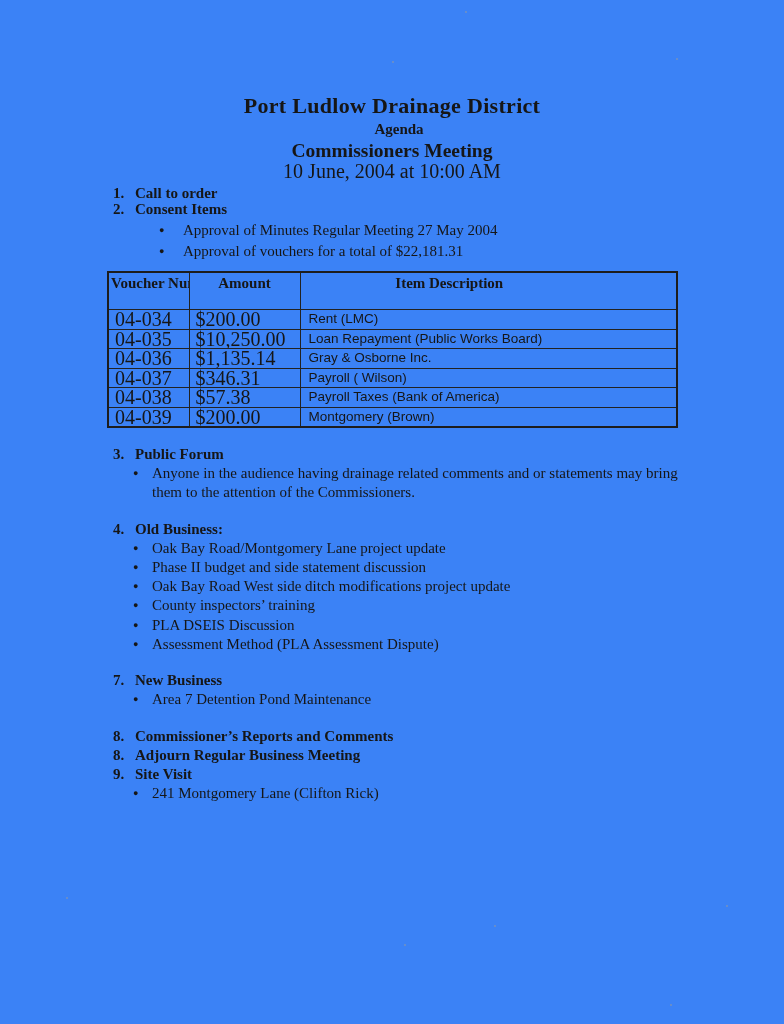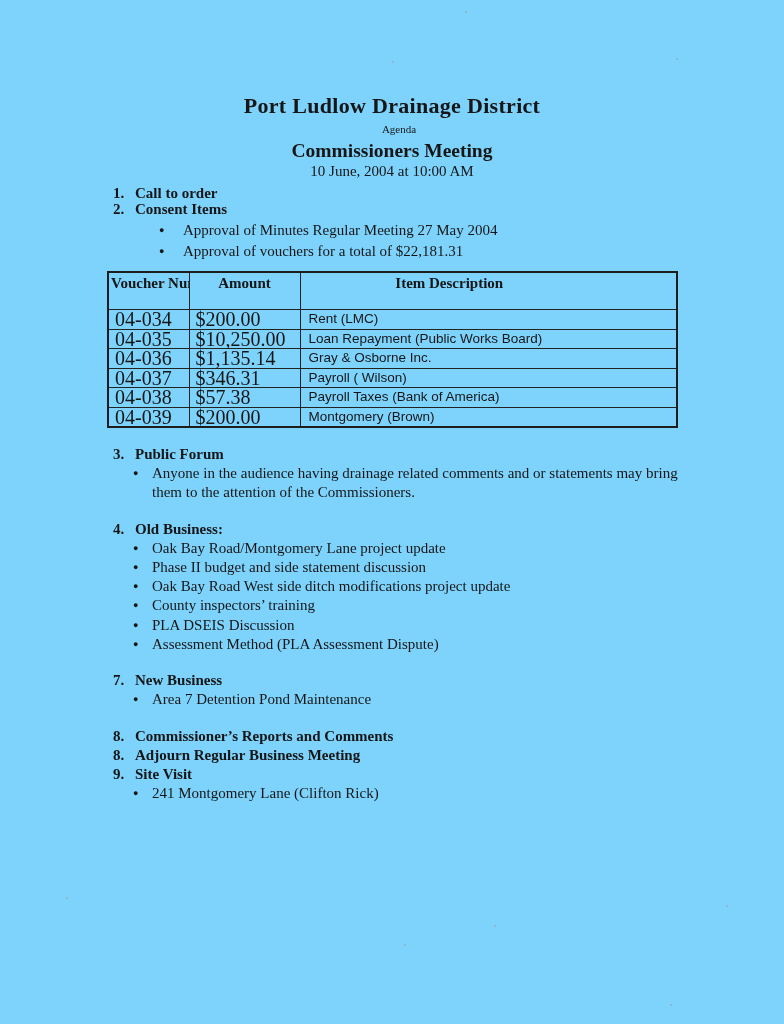--- a/index.html
+++ b/index.html
@@ -1,34 +1,34 @@
 <!DOCTYPE html>
 <html><head>
 <meta charset="utf-8">
 <style>
   html, body { margin: 0; padding: 0; background: #ffffff; }
   .page {
     position: relative;
     width: 784px;
     height: 1024px;
     margin: 0 auto;
-    background: #7dd3fc;
+    background: #3b82f6;
     overflow: hidden;
     font-family: "Liberation Serif", serif;
     color: #161616;
     -webkit-font-smoothing: antialiased;
   }
 
   
   .doc-header { padding-top: 92px; text-align: center; }
   .doc-title    { font-size: 22px;   font-weight: bold; line-height: 27px; letter-spacing: 0.3px; }
   .doc-address  { font-size: 15px;   font-weight: bold; line-height: 22px; }
-  .doc-agenda   { font-size: 11px;   font-weight: normal; line-height: 21px; padding-left: 14px; }
+  .doc-agenda   { font-size: 15px;   font-weight: bold; line-height: 21px; padding-left: 14px; }
   .doc-meeting  { font-size: 19.5px; font-weight: bold; line-height: 22px; }
-  .doc-datetime { font-size: 15px;   line-height: 19px; }
+  .doc-datetime { font-size: 20px;   line-height: 19px; }
 
   
   .agenda { padding-left: 113px; }
   #agenda-top { margin-top: 4px; }
   .item-row { display: flex; font-weight: bold; font-size: 15px; line-height: 16px; }
   #agenda-bottom .item-row { line-height: 19px; }
   .item-num { width: 22px; flex: 0 0 22px; }
   .item-gap { margin-top: 17px; }
 
   .bullets-block { margin-top: 3px; }

